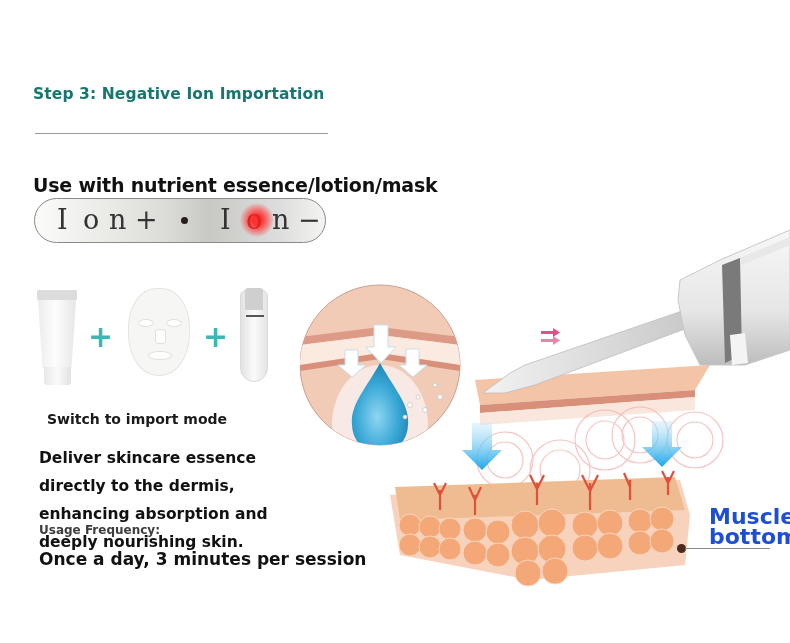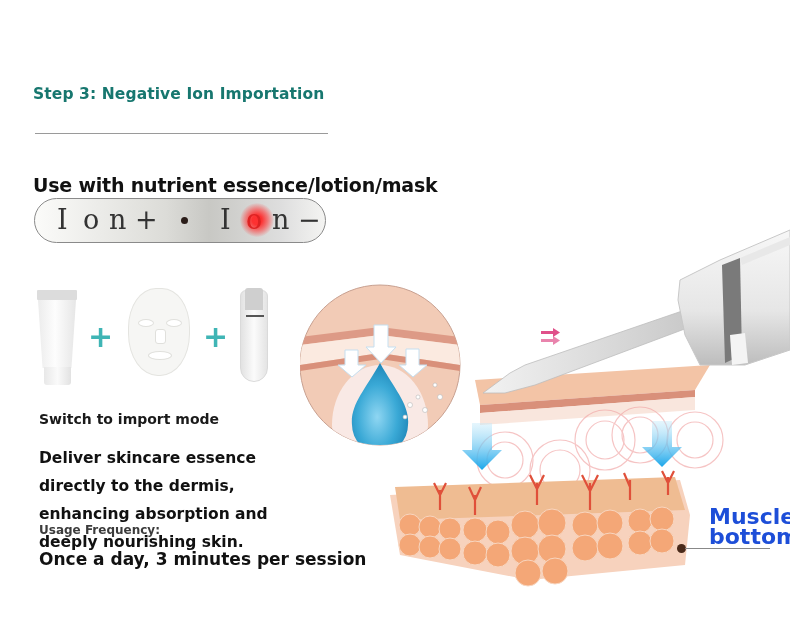--- a/index.html
+++ b/index.html
@@ -25,21 +25,21 @@
   .tube .cap { position: absolute; left: 7px; top: 77px; width: 27px; height: 18px; background: linear-gradient(90deg,#e8e8e8,#fafafa,#e2e2e2); border-radius: 0 0 3px 3px; }
   .plus { position: absolute; font-size: 30px; color: #3fb5b5; font-weight: bold; top: 34px; font-family: "DejaVu Sans", sans-serif; }
   .mask { position: absolute; left: 98px; top: 3px; width: 62px; height: 88px; border-radius: 45% 45% 48% 48%; background: #f6f6f4; border: 1px solid #e4e4e0; }
   .mask .eye { position: absolute; top: 30px; width: 16px; height: 8px; background: #fff; border-radius: 50%; border: 1px solid #e0e0dc; }
   .mask .nose { position: absolute; left: 26px; top: 40px; width: 11px; height: 15px; background: #fff; border: 1px solid #e0e0dc; border-radius: 3px; }
   .mask .mouth { position: absolute; left: 19px; top: 62px; width: 24px; height: 9px; background: #fff; border: 1px solid #e0e0dc; border-radius: 50%; }
   .device-small { position: absolute; left: 210px; top: 5px; width: 28px; height: 92px; border-radius: 6px 6px 14px 14px; background: linear-gradient(90deg,#e2e2e2,#fbfbfb 50%,#e4e4e4); border: 1px solid #dadada; }
   .device-small .tip { position: absolute; left: 4px; top: -3px; width: 18px; height: 22px; background: #cfcfcf; border-radius: 3px 3px 0 0; }
   .device-small .band { position: absolute; left: 5px; top: 24px; width: 18px; height: 2px; background: #555; }
 
-  .t-switch { position: absolute; left: 39px; top: 411px; font-size: 14px; font-weight: bold; color: #1a1a1a; }
+  .t-switch { position: absolute; left: 47px; top: 411px; font-size: 14px; font-weight: bold; color: #1a1a1a; }
   .t-deliver { position: absolute; left: 39px; top: 444px; font-size: 15.5px; font-weight: bold; color: #111; line-height: 28px; width: 260px; }
   .t-usage { position: absolute; left: 39px; top: 523px; font-size: 12px; font-weight: bold; color: #3c3c3c; }
   .t-once { position: absolute; left: 39px; top: 549px; font-size: 17px; font-weight: bold; color: #111; text-align: center; }
 
   .illustration { position: absolute; left: 300px; top: 225px; width: 490px; height: 370px; }
   .label-muscle { position: absolute; left: 709px; top: 507px; font-size: 22px; font-weight: bold; color: #1d4ed8; line-height: 20px; }
   .muscle-dot { position: absolute; left: 677px; top: 544px; width: 9px; height: 9px; border-radius: 50%; background: #4a2a1a; }
   .muscle-line { position: absolute; left: 685px; top: 548px; width: 85px; height: 1px; background: #888; }
 </style>
 </head>

